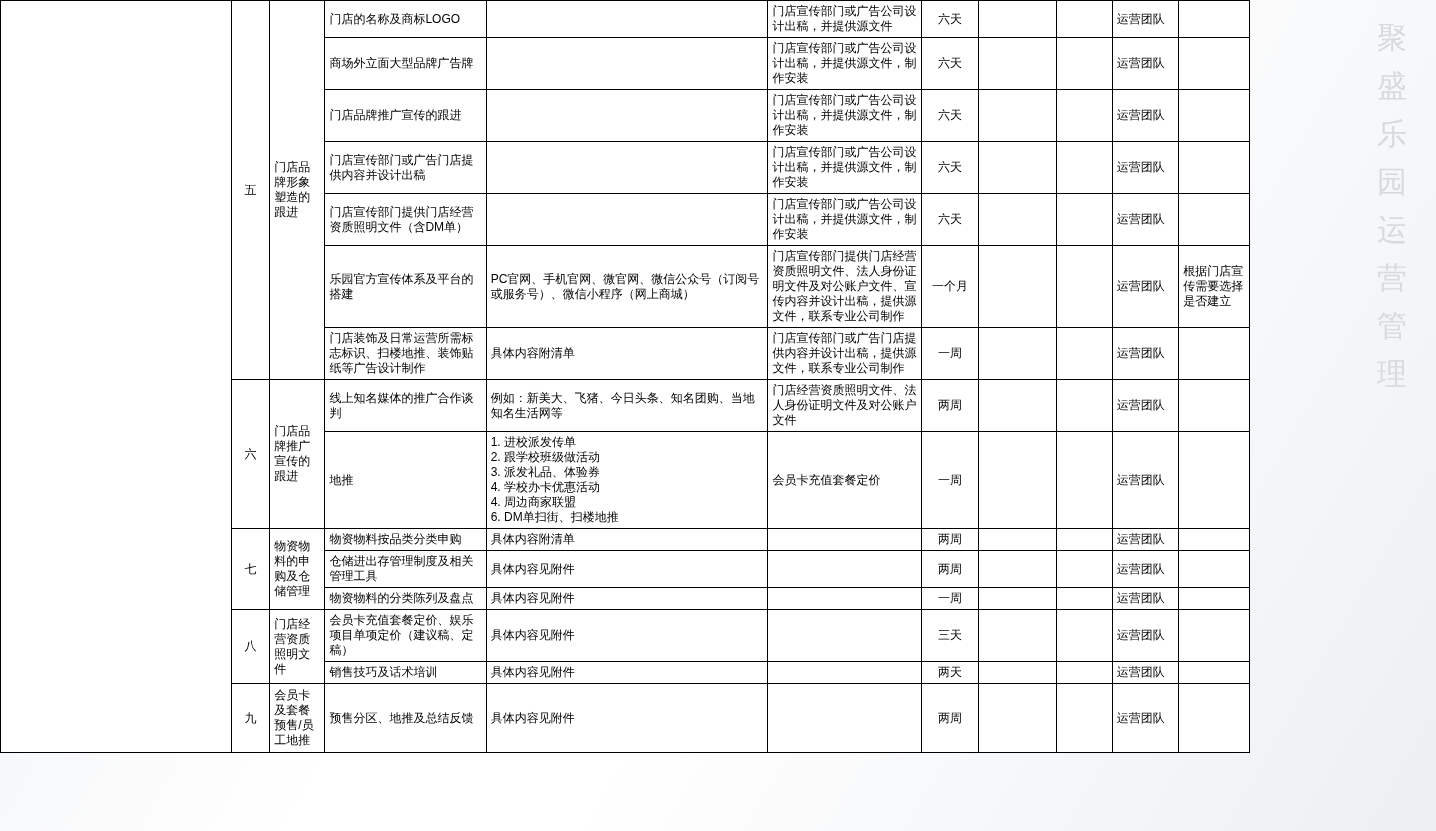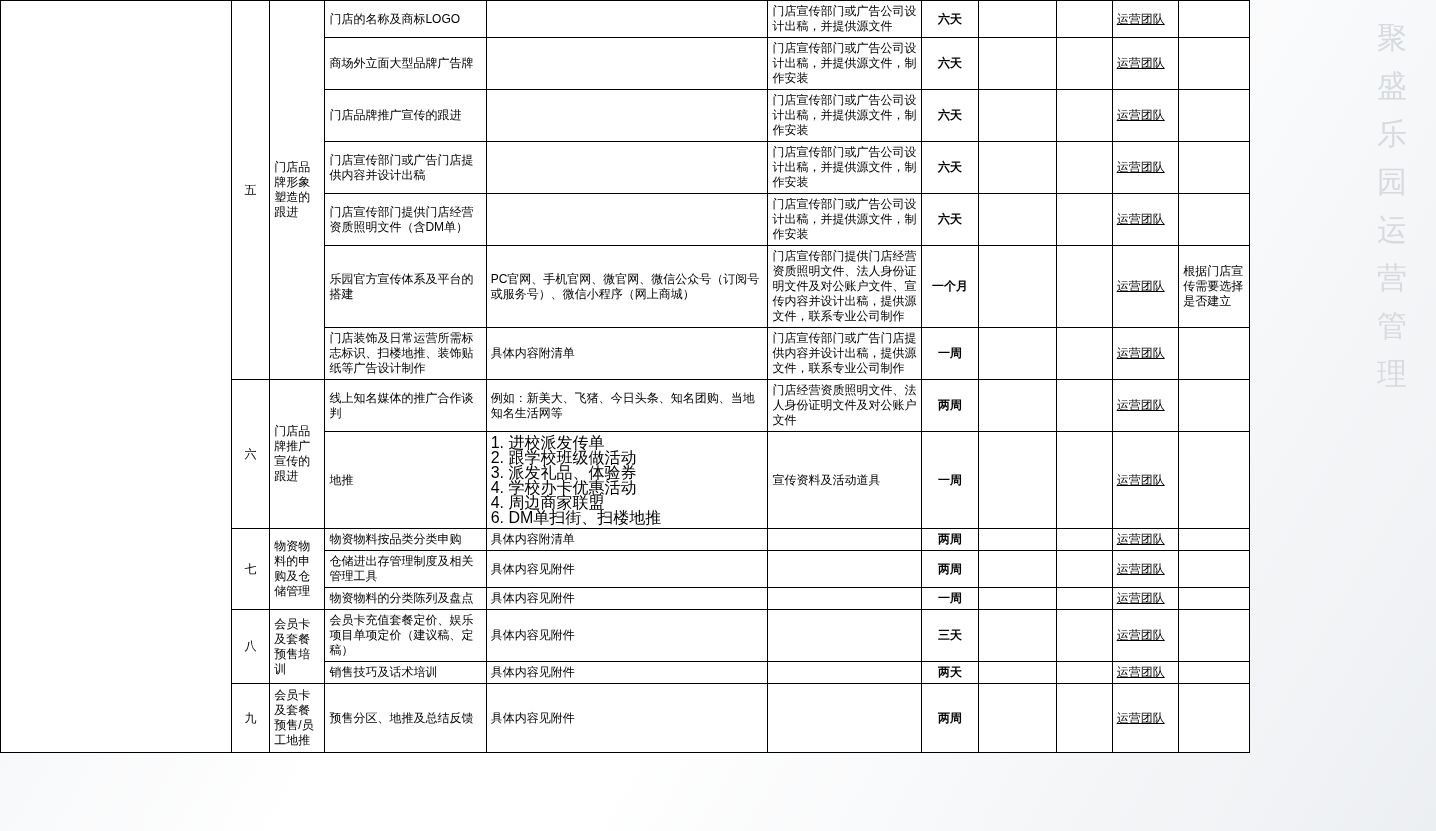--- a/index.html
+++ b/index.html
@@ -74,32 +74,30 @@
     vertical-align: middle;
     font-size: 13px;
   }
   td.group {
     font-size: 12px;
     line-height: 16px;
     vertical-align: middle;
   }
   td.ctr {
     text-align: center;
-    font-weight: bold;
   }
   td.lead {
     font-size: 12px;
     vertical-align: middle;
-    text-decoration: underline;
   }
   td.top {
     vertical-align: top;
   }
   .listblock {
-    font-size: 16px;
+    font-size: 12px;
     line-height: 15px;
   }
   
   td.blankleft {
     border-left: none;
     border-top: none;
     border-bottom: none;
     background: transparent;
   }
 </style>
@@ -227,21 +225,21 @@
         <td class="top">
           <div class="listblock">
             <div>1. 进校派发传单</div>
             <div>2. 跟学校班级做活动</div>
             <div>3. 派发礼品、体验券</div>
             <div>4. 学校办卡优惠活动</div>
             <div>4. 周边商家联盟</div>
             <div>6. DM单扫街、扫楼地推</div>
           </div>
         </td>
-        <td>宣传资料及活动道具</td>
+        <td>会员卡充值套餐定价</td>
         <td class="ctr">一周</td>
         <td></td>
         <td></td>
         <td class="lead">运营团队</td>
         <td></td>
       </tr>
 
       <tr>
         <td class="idx" rowspan="3">七</td>
         <td class="group" rowspan="3">物资物料的申购及仓储管理</td>
@@ -270,21 +268,21 @@
         <td></td>
         <td class="ctr">一周</td>
         <td></td>
         <td></td>
         <td class="lead">运营团队</td>
         <td></td>
       </tr>
 
       <tr>
         <td class="idx" rowspan="2">八</td>
-        <td class="group" rowspan="2">会员卡及套餐预售培训</td>
+        <td class="group" rowspan="2">门店经营资质照明文件</td>
         <td>会员卡充值套餐定价、娱乐项目单项定价（建议稿、定稿）</td>
         <td>具体内容见附件</td>
         <td></td>
         <td class="ctr">三天</td>
         <td></td>
         <td></td>
         <td class="lead">运营团队</td>
         <td></td>
       </tr>
       <tr>

